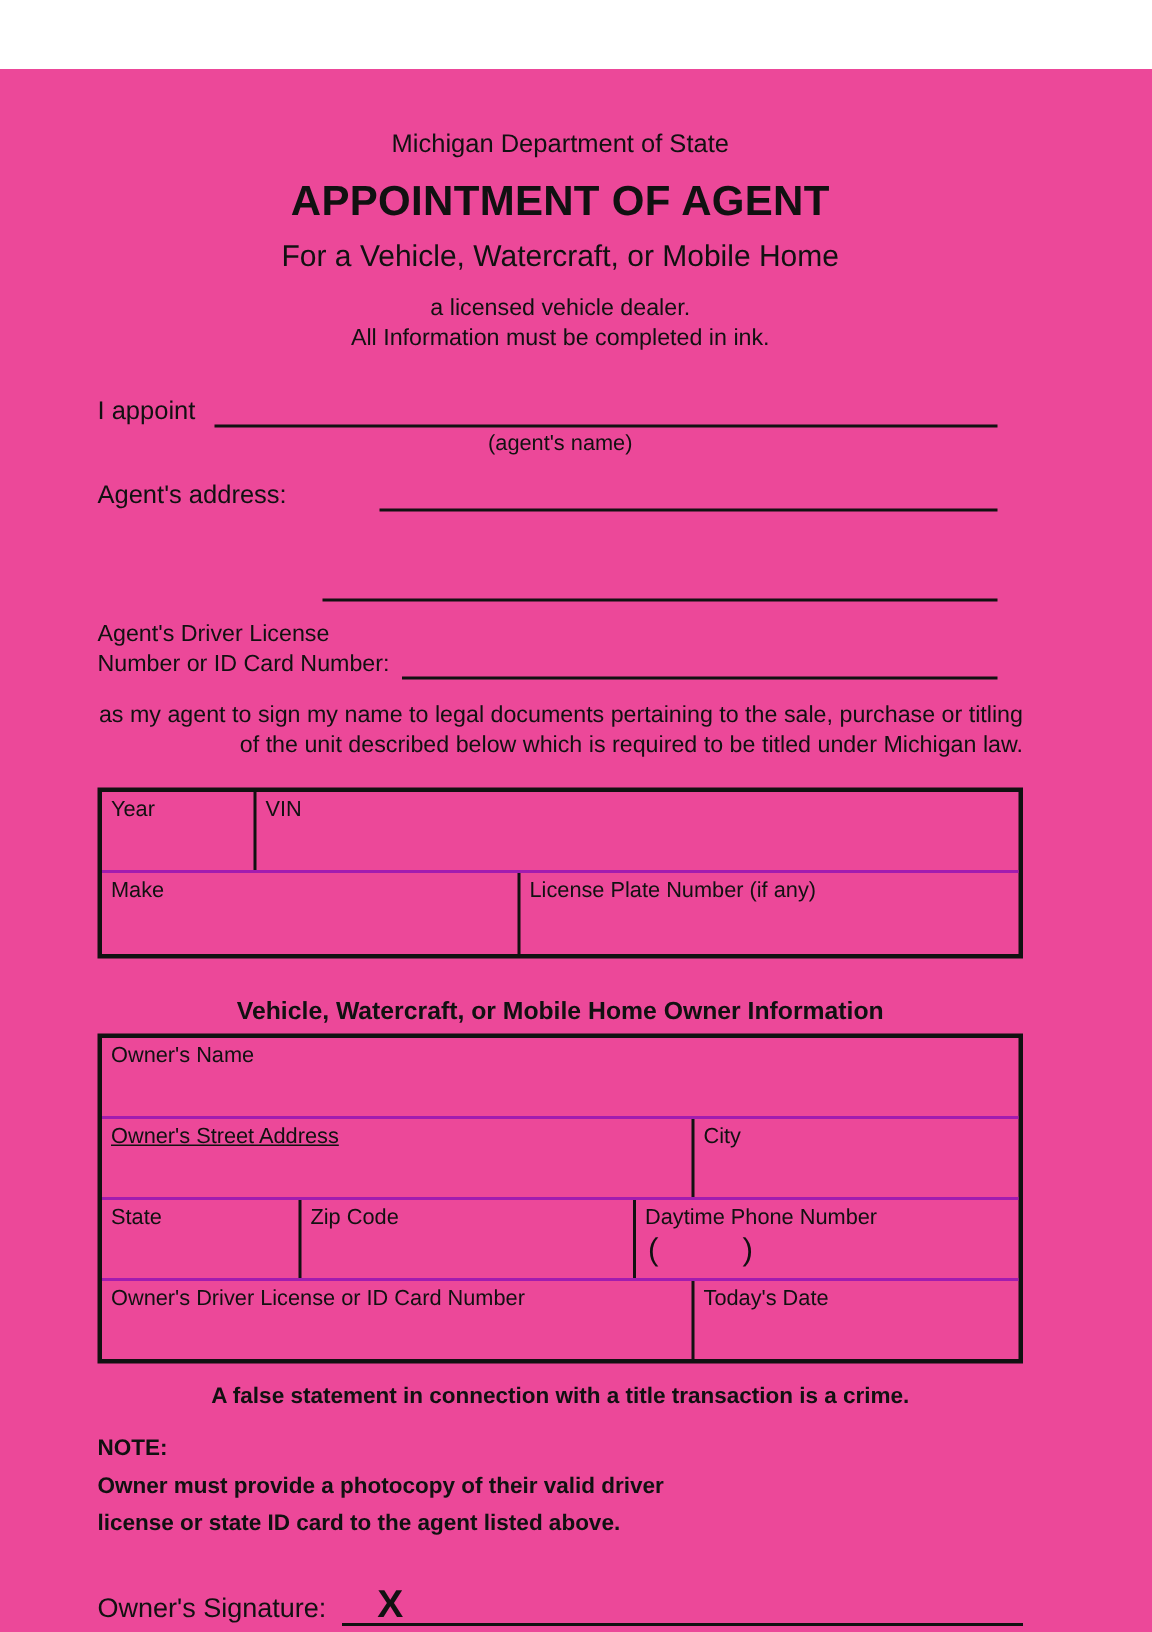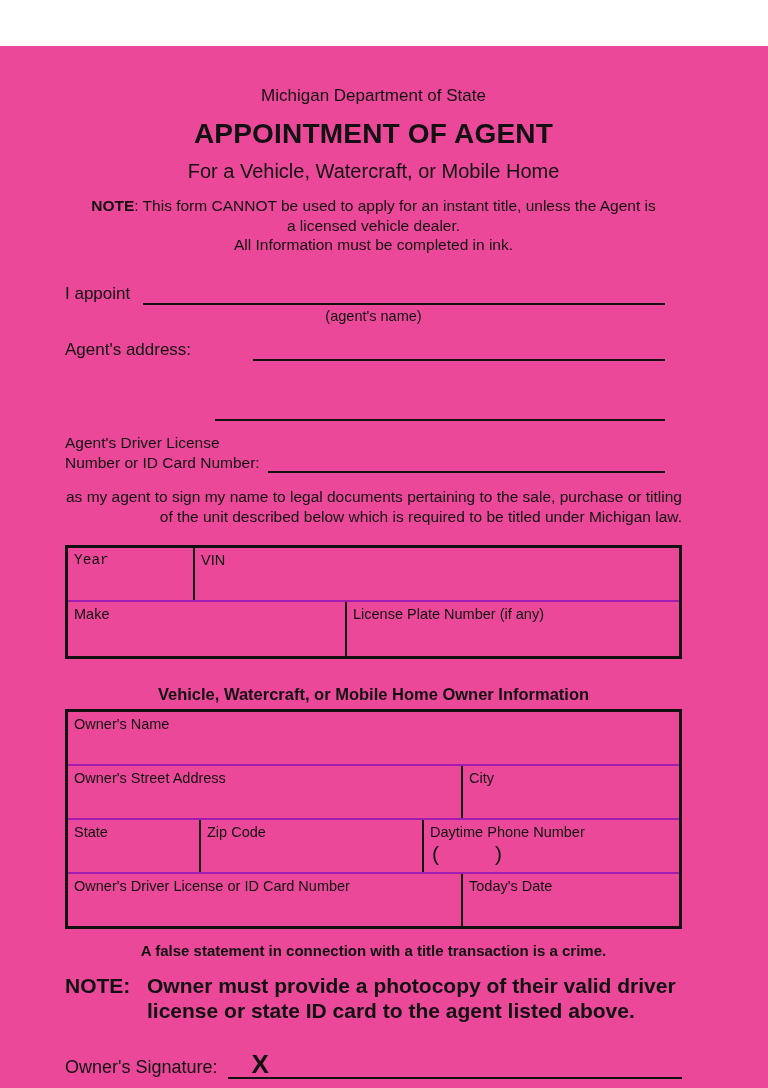--- a/index.html
+++ b/index.html
@@ -39,21 +39,21 @@
   .trow + .trow{border-top:2px solid #a21caf;}
   .tcell{box-sizing:border-box;padding:3px 6px;}
   .tcell + .tcell{border-left:2px solid #111;}
   .cell-label{font-size:14.5px;line-height:18px;}
   .grow{flex:1;}
   .owner-heading{font-size:16.5px;font-weight:bold;text-align:center;margin-top:26px;margin-bottom:5px;}
   .owner-table{margin-top:0;}
   .parens{display:flex;gap:56px;font-size:21px;line-height:24px;margin-top:1px;padding-left:2px;}
   
   .false-stmt{font-size:15px;font-weight:bold;text-align:center;margin-top:13px;}
-  .big-note{display:flex;margin-top:14px;font-weight:bold;font-size:21px;line-height:25px;}
+  .big-note{display:flex;margin-top:14px;font-weight:bold;font-size:15px;line-height:25px;flex-direction:column;}
   .big-note-label{width:82px;flex:none;}
   .big-note-text div{white-space:nowrap;}
   
   .sig-row{display:flex;align-items:flex-end;margin-top:28px;}
   .sig-label{font-size:18px;line-height:23px;white-space:nowrap;}
   .sig-line{flex:1;margin-left:10px;border-bottom:2px solid #111;display:flex;align-items:flex-end;padding-left:24px;}
   .sig-x{font-size:26px;line-height:26px;font-weight:bold;}
   
   .footer{margin-top:16px;font-size:13.5px;line-height:17px;}
   .pre{white-space:pre-wrap;}
@@ -61,21 +61,20 @@
 </head>
 <body>
 
 <div class="page">
 
   <div class="hdr">
     <div class="dept">Michigan Department of State</div>
     <div class="title">APPOINTMENT OF AGENT</div>
     <div class="subtitle">For a Vehicle, Watercraft, or Mobile Home</div>
     <div class="head-note">
-      <div><b>NOTE</b><span>: This form CANNOT be used to apply for an instant title, unless the Agent is</span></div>
       <div>a licensed vehicle dealer.</div>
       <div>All Information must be completed in ink.</div>
     </div>
   </div>
 
   <div class="field-row row-appoint">
     <span class="lbl">I appoint</span>
     <span class="fill-line" style="margin-left:13px;margin-right:17px;"></span>
   </div>
   <div class="caption">(agent's name)</div>
@@ -91,21 +90,21 @@
       <span>Agent's Driver License</span>
       <span>Number or ID Card Number:</span>
     </div>
     <span class="fill-line" style="margin-left:8px;margin-right:17px;height:16px;"></span>
   </div>
 
   <div class="para">as my agent to sign my name to legal documents pertaining to the sale, purchase or titling of the unit described below which is required to be titled under Michigan law.</div>
 
   <div class="box-table">
     <div class="trow" style="height:52px;">
-      <div class="tcell" style="width:125px;font-family:Liberation Mono, monospace;">
+      <div class="tcell" style="width:101px;">
         <span class="cell-label">Year</span>
       </div>
       <div class="tcell grow">
         <span class="cell-label">VIN</span>
       </div>
     </div>
     <div class="trow" style="height:54px;">
       <div class="tcell" style="width:277px;">
         <span class="cell-label">Make</span>
       </div>
@@ -117,21 +116,21 @@
 
   <div class="owner-heading">Vehicle, Watercraft, or Mobile Home Owner Information</div>
 
   <div class="box-table owner-table">
     <div class="trow" style="height:52px;">
       <div class="tcell grow">
         <span class="cell-label">Owner's Name</span>
       </div>
     </div>
     <div class="trow" style="height:52px;">
-      <div class="tcell" style="width:393px;">
+      <div class="tcell" style="width:393px;text-decoration:underline;">
         <span class="cell-label">Owner's Street Address</span>
       </div>
       <div class="tcell grow">
         <span class="cell-label">City</span>
       </div>
     </div>
     <div class="trow" style="height:52px;gap:36px;">
       <div class="tcell" style="width:95px;">
         <span class="cell-label">State</span>
       </div>

